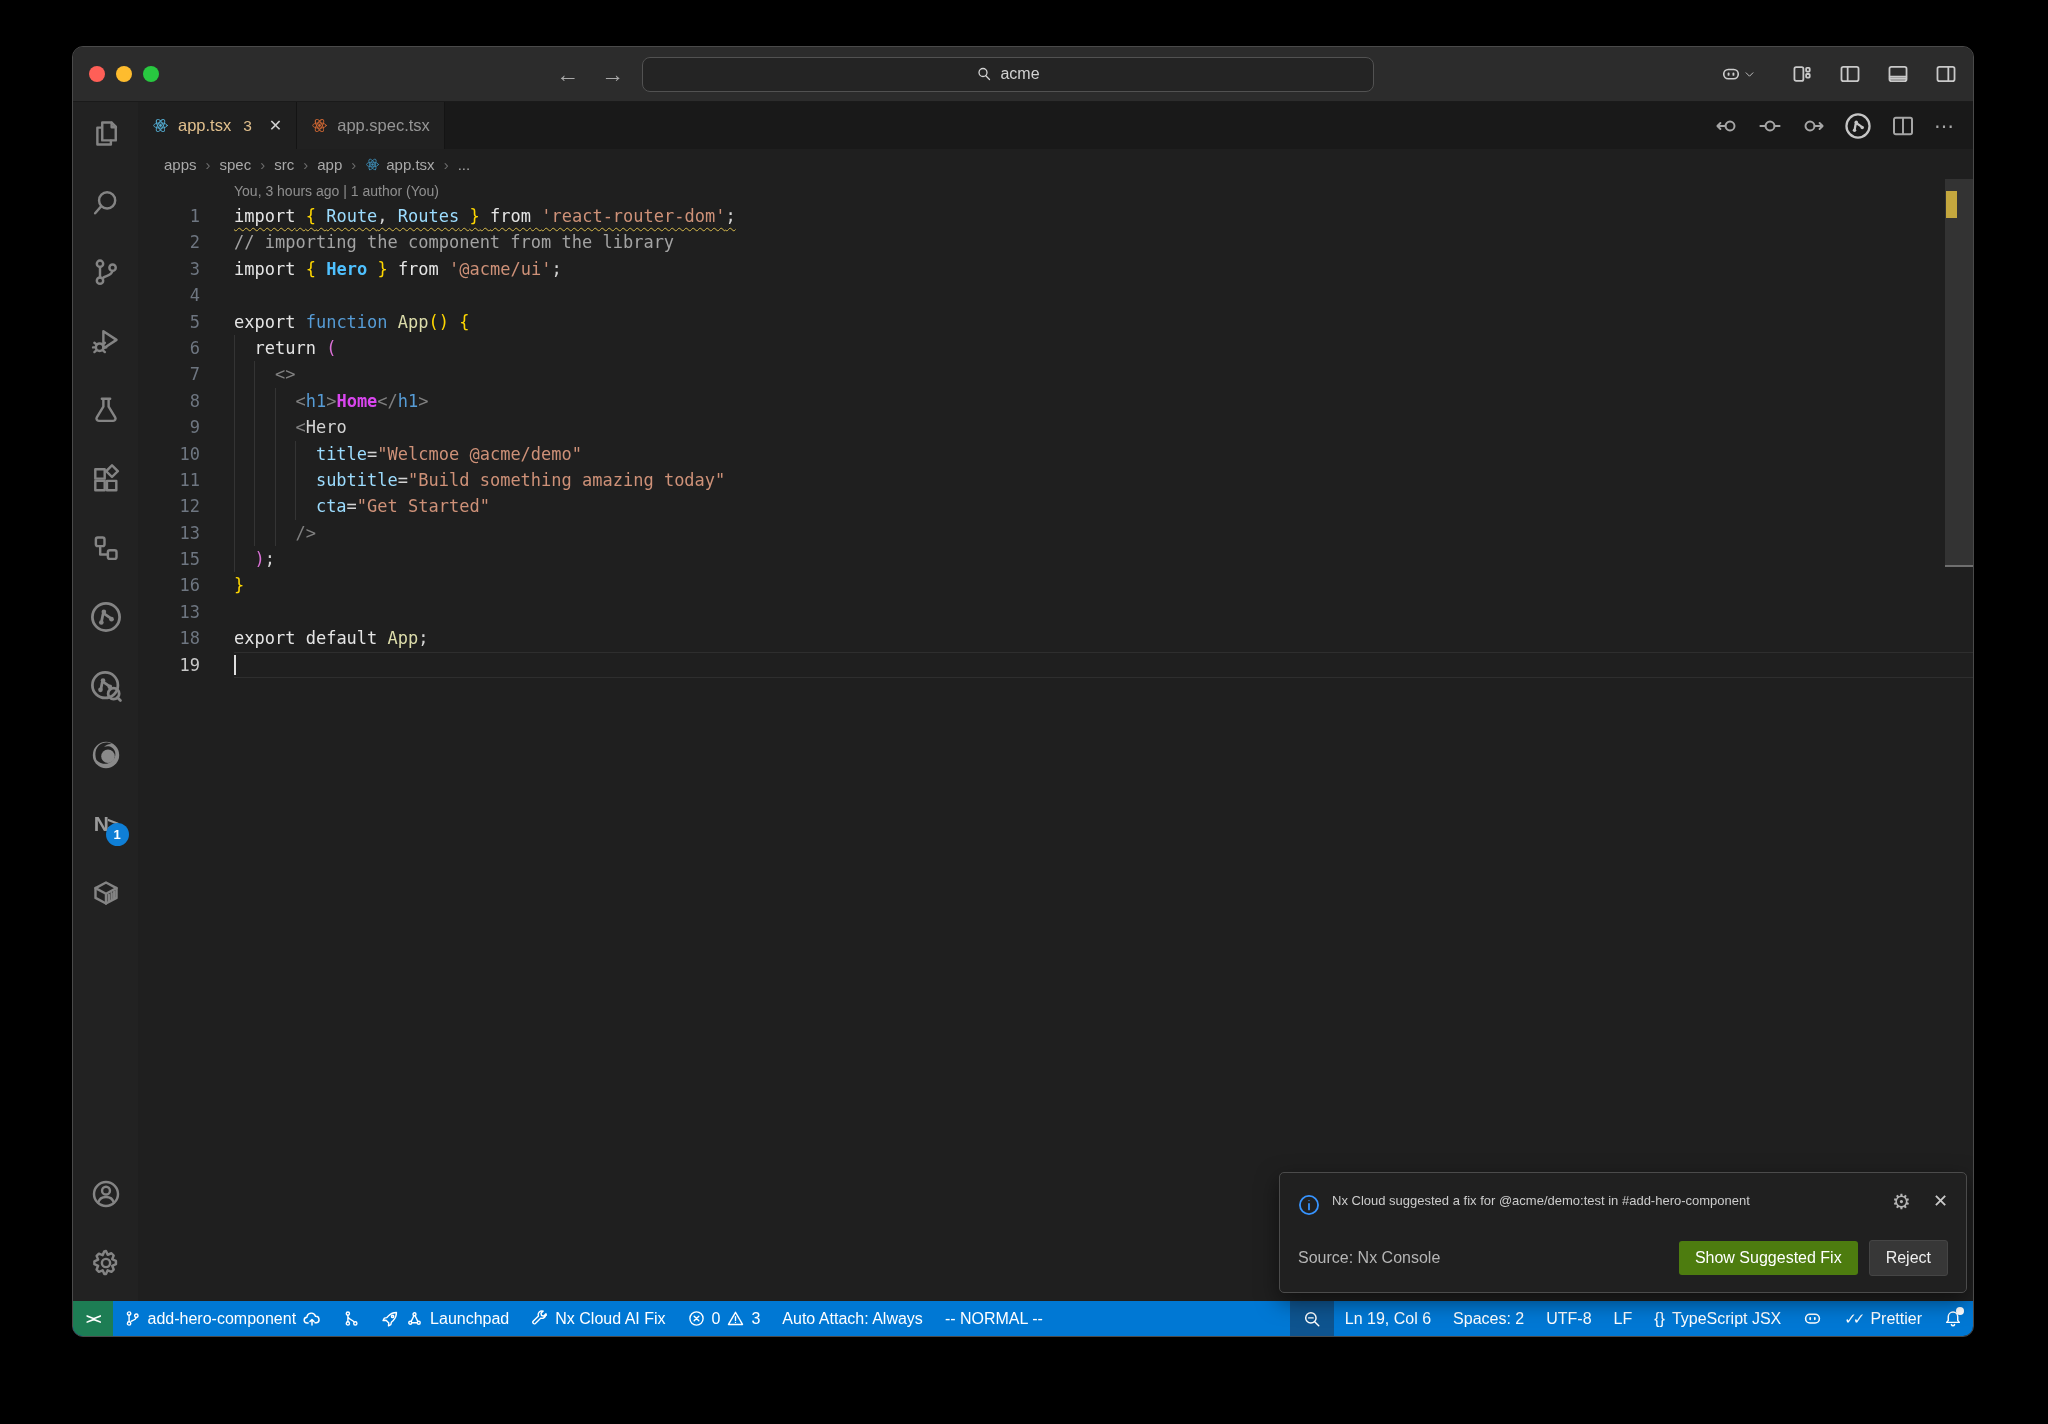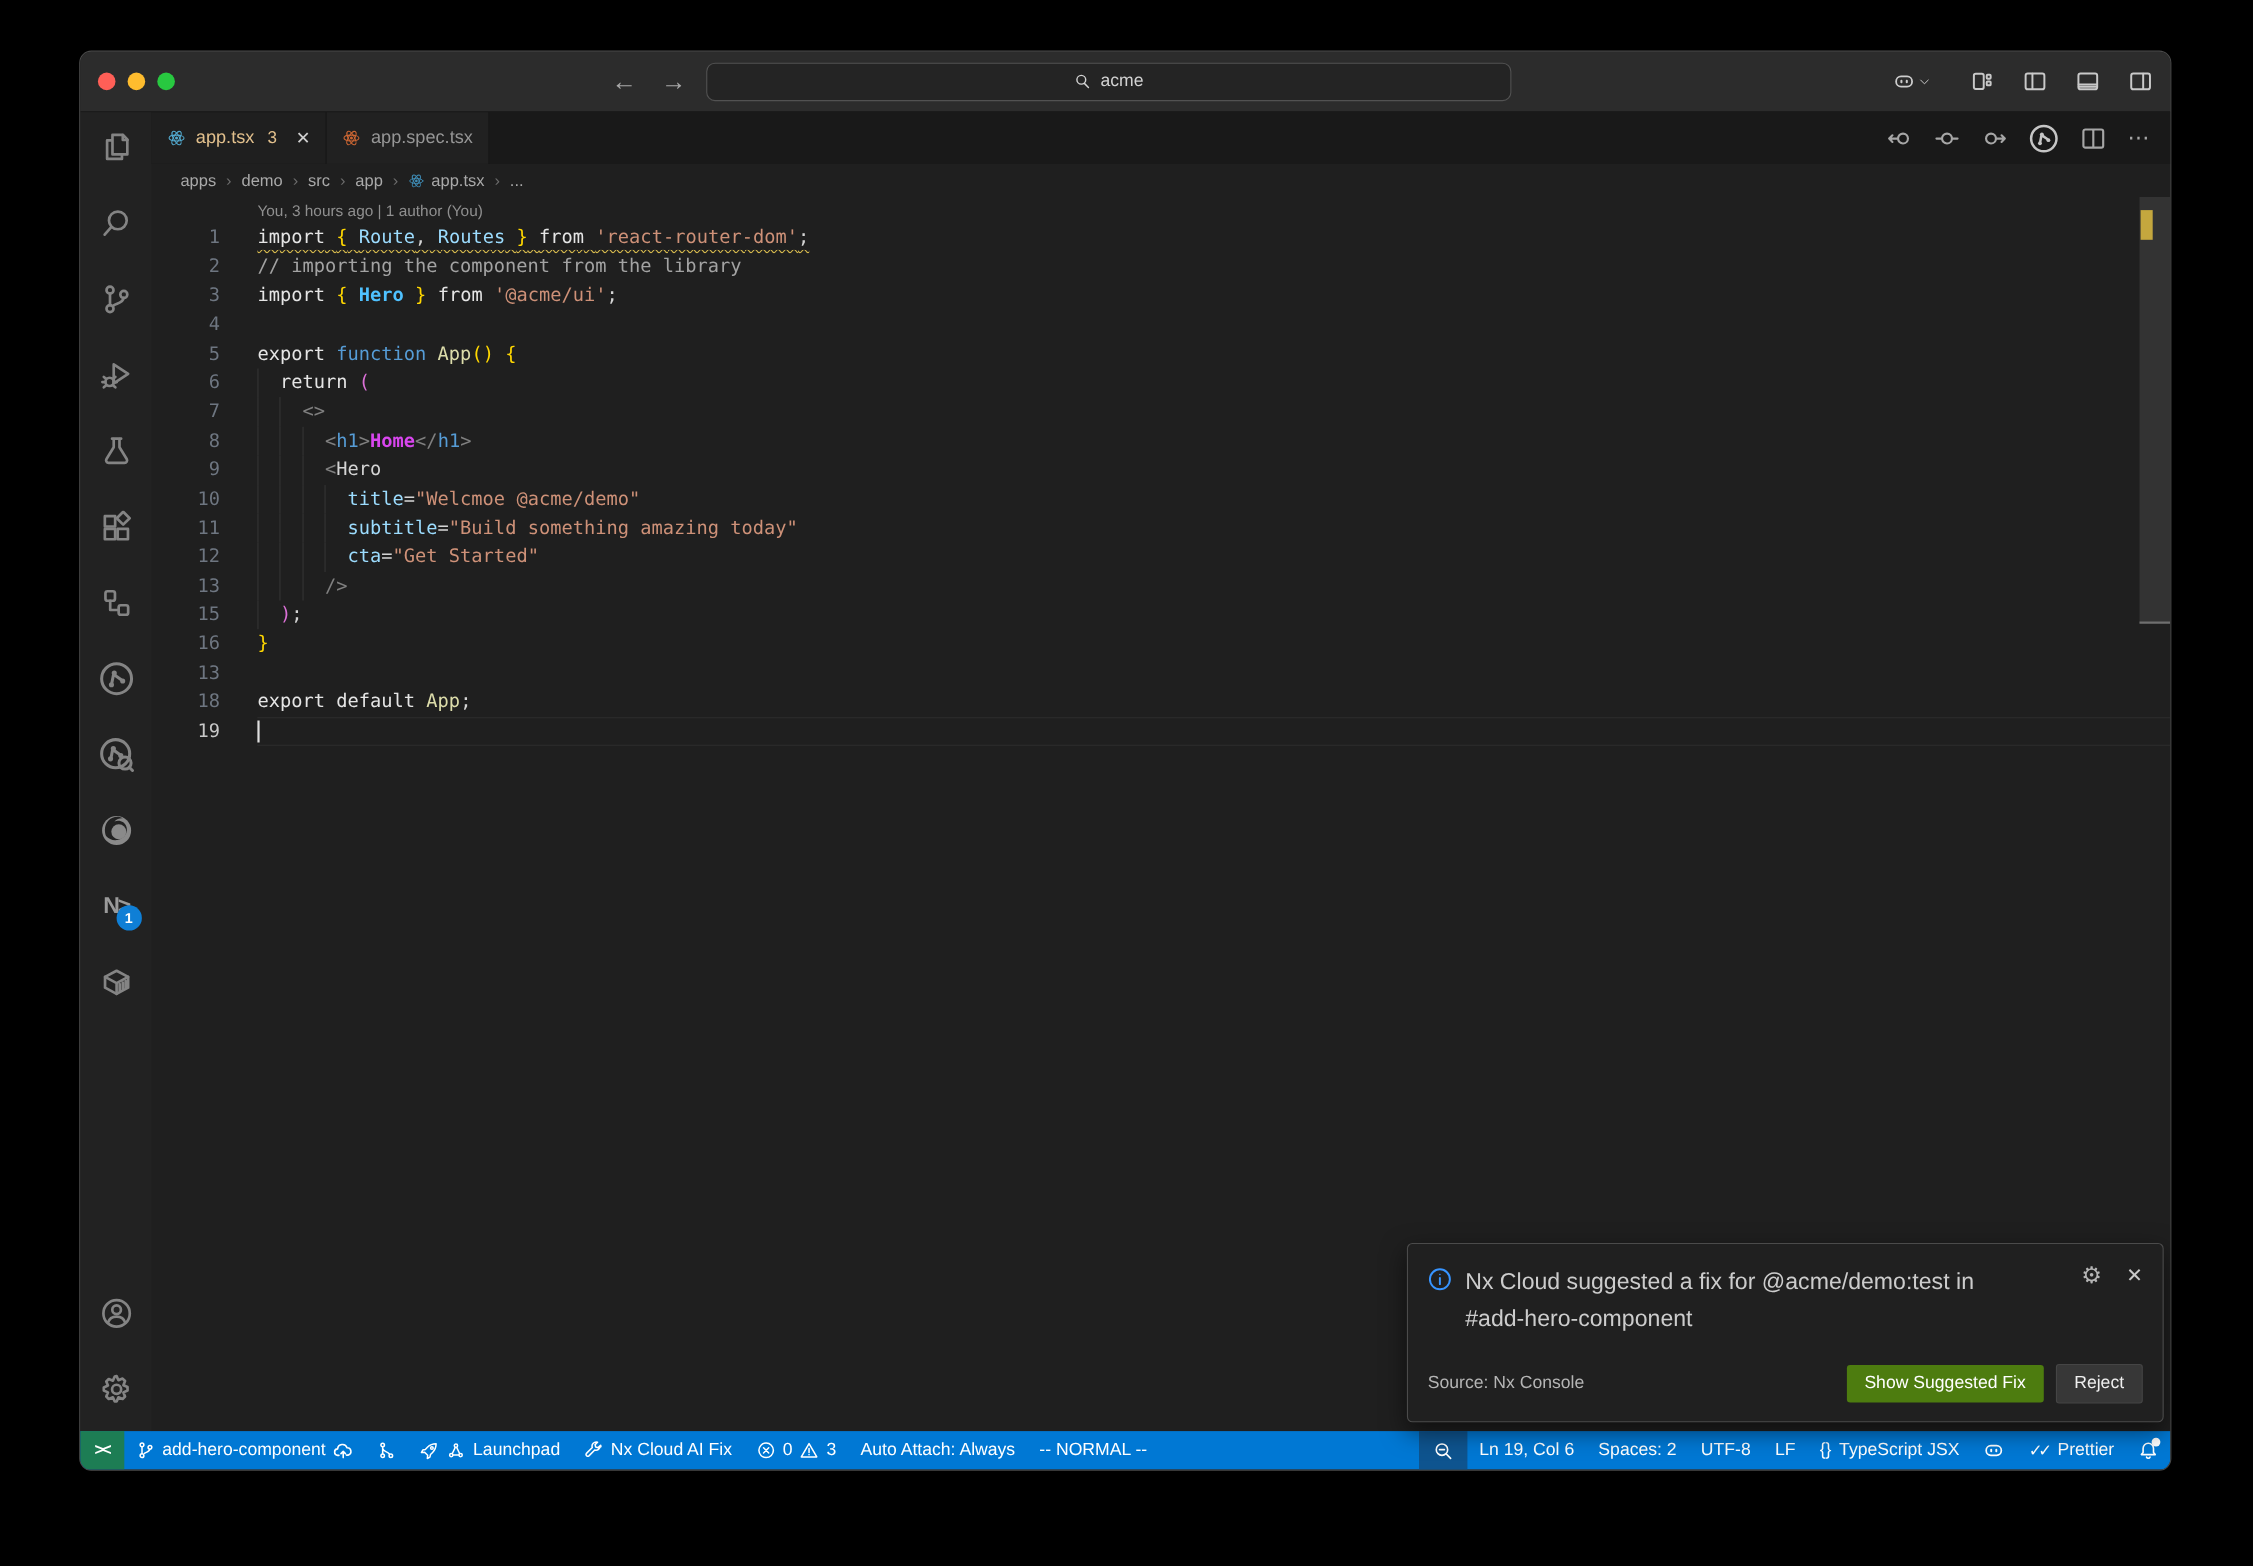--- a/index.html
+++ b/index.html
@@ -55,21 +55,21 @@
   .tk-kw{color:#e5e5e5}.tk-kw2{color:#569cd6}.tk-b1{color:#ffd700}.tk-b2{color:#da70d6}
   .tk-v{color:#9cdcfe}.tk-imp{color:#4fc1ff;font-weight:bold}.tk-fn{color:#dcdcaa}
   .tk-s{color:#ce9178}.tk-c{color:#a3a3a3}.tk-tag{color:#569cd6}.tk-tb{color:#808080}
   .tk-attr{color:#9cdcfe}.tk-txt{color:#d946ef;font-weight:bold}.tk-fg{color:#d4d4d4}
   .scroll-slider{position:absolute;right:0;top:0;width:28px;height:386px;background:rgba(255,255,255,.09);border-bottom:2px solid #6f6f6f;}
   .ruler-warn{position:absolute;right:16px;top:12px;width:11px;height:27px;background:#c4a73e;}
   
   .toast{position:absolute;right:6px;bottom:43px;width:650px;background:#202020;border:1px solid #4b4b4b;border-radius:5px;
     padding:18px 18px 16px 18px;box-shadow:0 8px 22px rgba(0,0,0,.5);z-index:5;}
   .toast-top{display:flex;align-items:flex-start;}
-  .toast-msg{width:508px;font-size:21px;line-height:1.6;color:#cccccc;margin-left:12px;}
+  .toast-msg{width:508px;font-size:13px;line-height:1.6;color:#cccccc;margin-left:12px;}
   .toast-gear{margin-left:auto;color:#b4b4b4;font-size:21px;line-height:1;}
   .toast-close{color:#c9c9c9;font-size:18px;margin-left:22px;line-height:1.2;}
   .toast-bottom{display:flex;align-items:center;margin-top:24px;}
   .toast-src{font-size:16px;color:#b5b5b5;}
   .btn{font-size:16px;padding:8px 16px;border-radius:3px;border:none;font-family:inherit;}
   .btn.primary{background:#4d7c0f;color:#fff;margin-left:auto;}
   .btn.secondary{background:#373737;color:#efefef;margin-left:11px;border:1px solid #454545;}
   
   .statusbar{height:35px;flex:none;background:#0078d4;color:#fff;display:flex;align-items:stretch;font-size:16px;}
   .sb-item{display:flex;align-items:center;gap:7px;padding:0 11px;white-space:nowrap;}
@@ -291,21 +291,21 @@
               <rect x="2" y="2.5" width="12" height="11" rx="1.2"></rect>
               <path d="M8 3v10"></path>
             </svg>
           <span class="ellipsis">⋯</span>
         </div>
       </div>
 
       <div class="breadcrumbs">
         <span>apps</span>
           <span class="crumb-sep">›</span>
-        <span>demo</span>
+        <span>spec</span>
           <span class="crumb-sep">›</span>
         <span>src</span>
           <span class="crumb-sep">›</span>
         <span>app</span>
           <span class="crumb-sep">›</span>
         <span class="with-icon">
           <svg class="ic" width="15" height="15" viewBox="0 0 16 16" style="color:#3f8cb5">
               <circle cx="8" cy="8" r="1.3" fill="currentColor" stroke="none"></circle>
               <g stroke-width="0.9">
                 <ellipse cx="8" cy="8" rx="6.4" ry="2.5"></ellipse>

